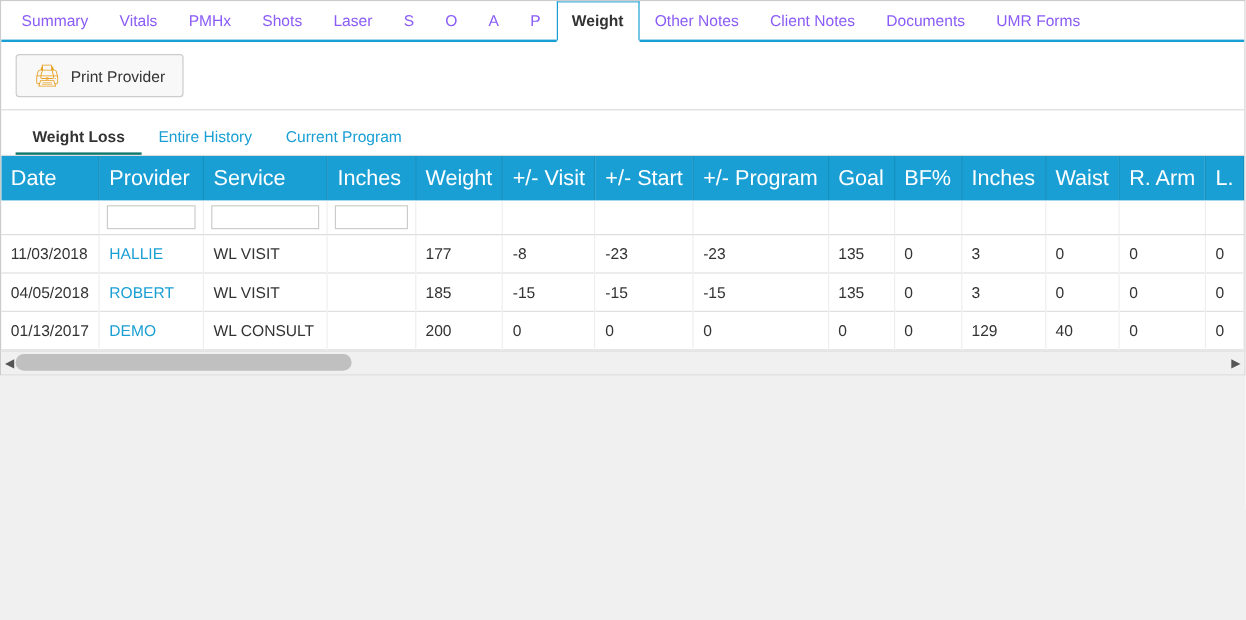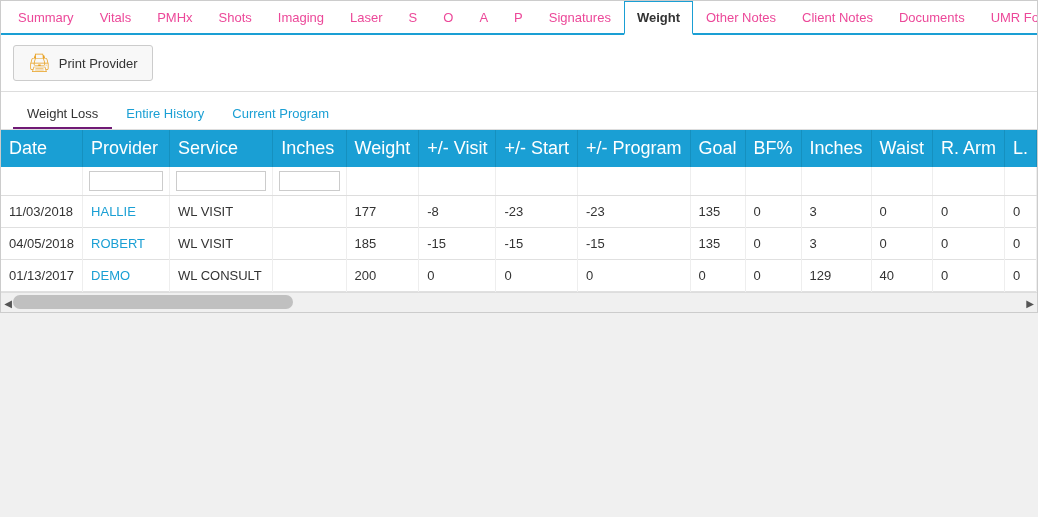--- a/index.html
+++ b/index.html
@@ -4,21 +4,21 @@
   <style>
     * { box-sizing: border-box; margin: 0; padding: 0; }
     body { font-family: Arial, sans-serif; font-size: 13px; background: #f0f0f0; }
     .app-container { width: 1038px; background: #fff; border: 1px solid #ccc; overflow: hidden; }
 
     
     .nav-tabs { display: flex; border-bottom: 2px solid #1a9fd4; background: #fff; padding: 0 4px; }
     .nav-tab {
       padding: 8px 12px;
       cursor: pointer;
-      color: #ec4899;
+      color: #8b5cf6;
       font-size: 13px;
       white-space: nowrap;
       border: 1px solid transparent;
       border-bottom: none;
       margin-bottom: -2px;
     }
     .nav-tab.active {
       background: #fff;
       border: 1px solid #1a9fd4;
       border-bottom: 2px solid #fff;
@@ -46,22 +46,22 @@
     .sub-tabs { display: flex; padding: 8px 12px 0; border-bottom: 1px solid #ddd; gap: 0; }
     .sub-tab {
       padding: 6px 14px;
       cursor: pointer;
       font-size: 13px;
       color: #1a9fd4;
       border-bottom: 2px solid transparent;
     }
     .sub-tab.active {
       color: #333;
-      border-bottom: 2px solid #701a75;
-      font-weight: normal;
+      border-bottom: 2px solid #0f766e;
+      font-weight: bold;
     }
 
     
     .table-wrapper { overflow-x: auto; }
     table { width: 100%; border-collapse: collapse; min-width: 900px; }
     thead tr.header-row th {
       background: #1a9fd4;
       color: #fff;
       padding: 8px 8px;
       text-align: left;
@@ -138,27 +138,25 @@
 </head>
 <body>
 
 <div class="app-container">
 
   <div class="nav-tabs">
     <div class="nav-tab">Summary</div>
     <div class="nav-tab">Vitals</div>
     <div class="nav-tab">PMHx</div>
     <div class="nav-tab">Shots</div>
-    <div class="nav-tab">Imaging</div>
     <div class="nav-tab">Laser</div>
     <div class="nav-tab">S</div>
     <div class="nav-tab">O</div>
     <div class="nav-tab">A</div>
     <div class="nav-tab">P</div>
-    <div class="nav-tab">Signatures</div>
     <div class="nav-tab active">Weight</div>
     <div class="nav-tab">Other Notes</div>
     <div class="nav-tab">Client Notes</div>
     <div class="nav-tab">Documents</div>
     <div class="nav-tab">UMR Forms</div>
   </div>
 
   <div class="toolbar">
     <button class="print-btn">
       <span class="printer-icon">🖨</span>

